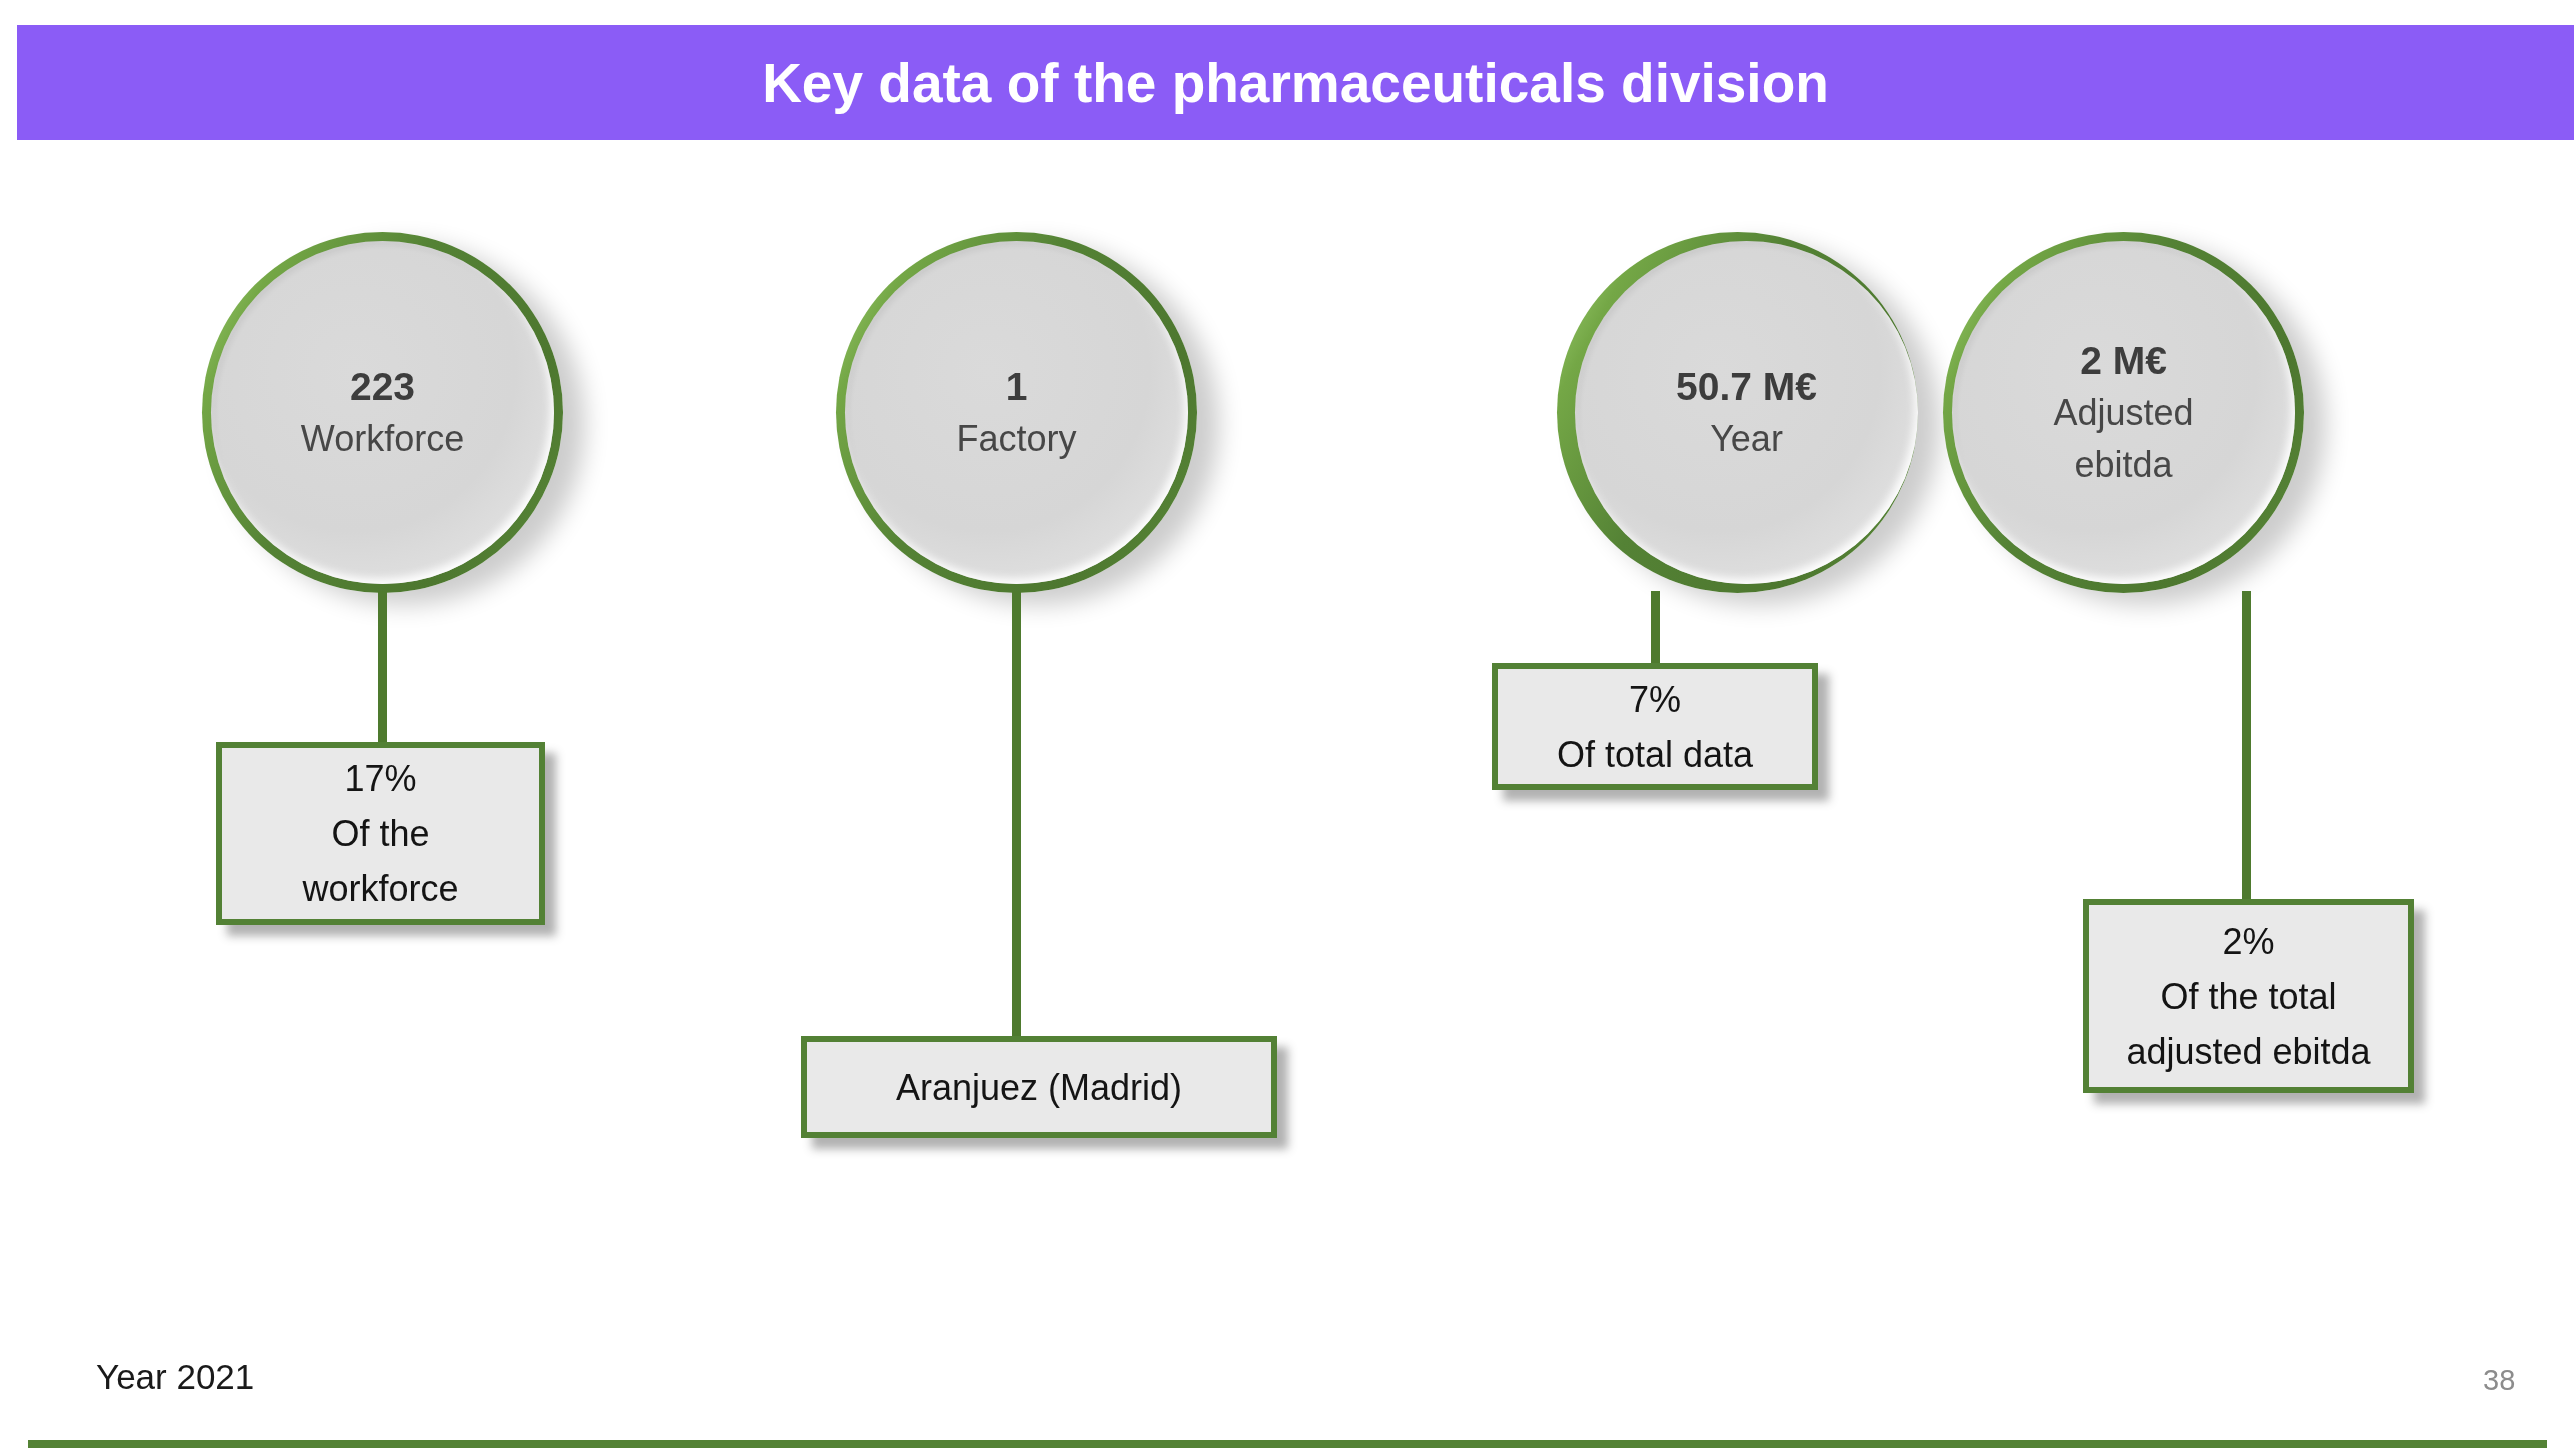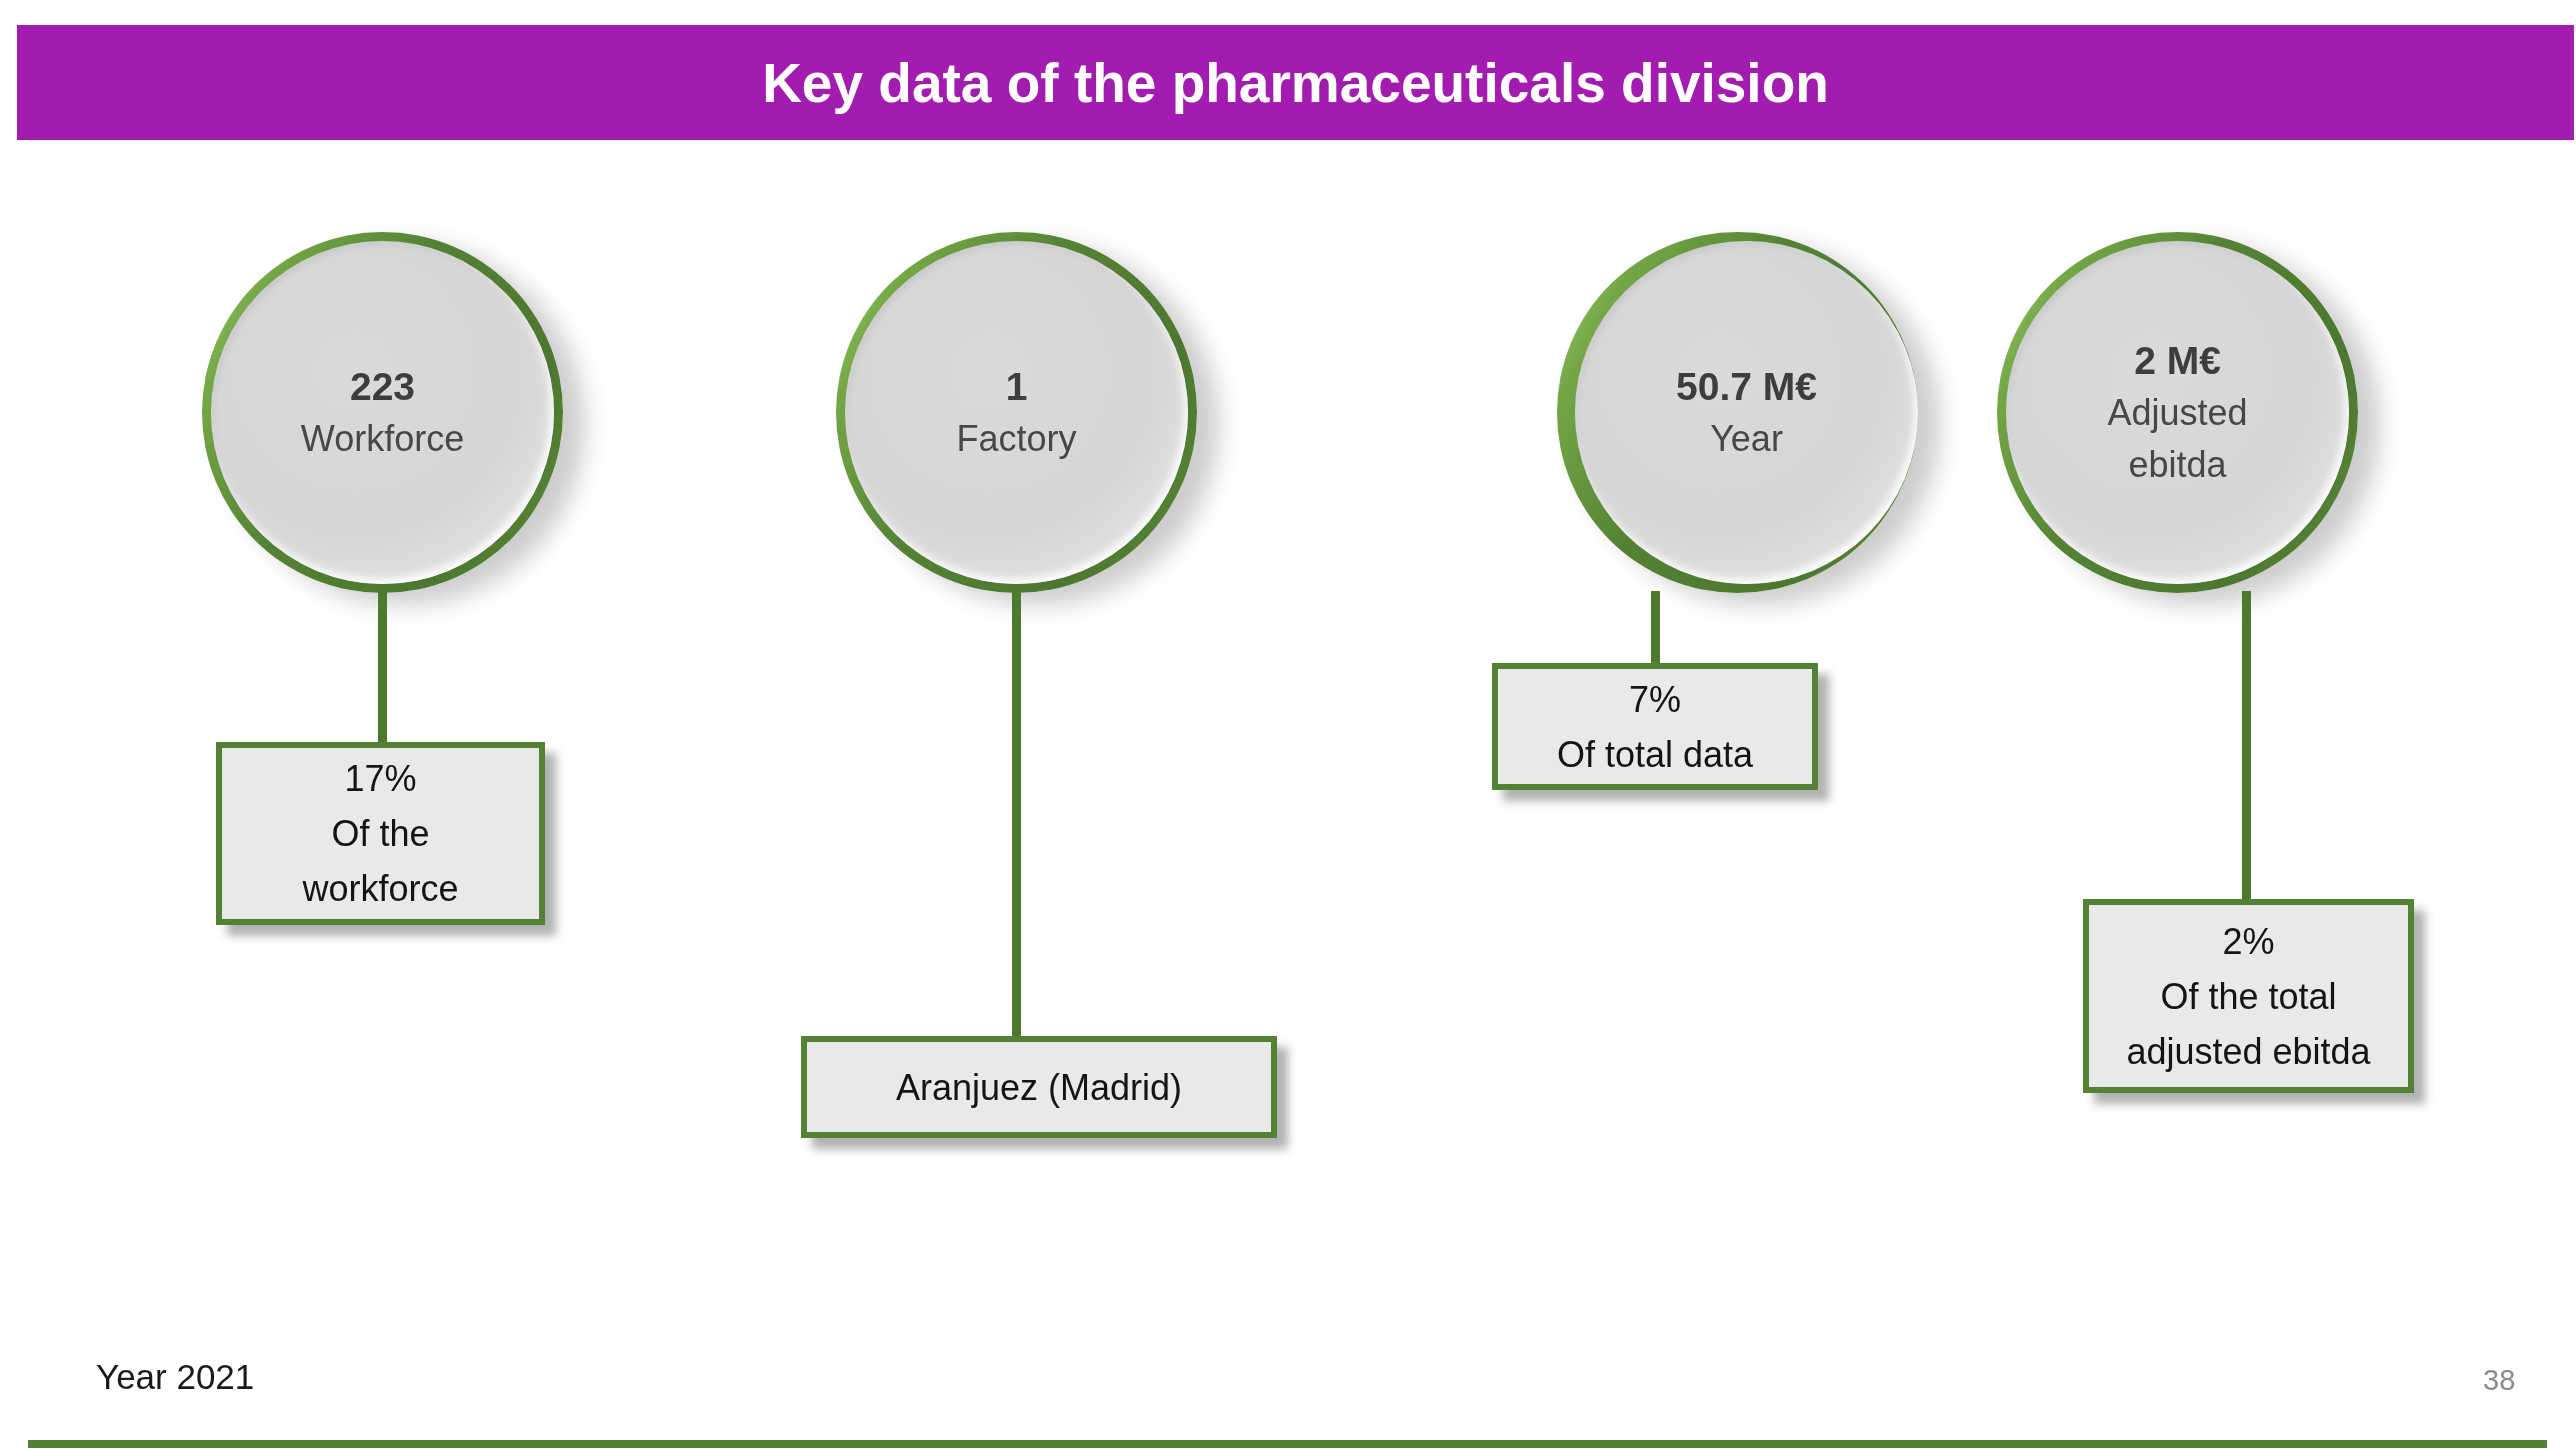--- a/index.html
+++ b/index.html
@@ -16,21 +16,21 @@
     overflow: hidden;
   }
 
   
   .title-bar {
     position: absolute;
     left: 17px;
     top: 25px;
     width: 2557px;
     height: 115px;
-    background: #a21caf;
+    background: #8b5cf6;
     display: flex;
     align-items: center;
     justify-content: center;
   }
   .title-bar h1 {
     margin: 0;
     color: #ffffff;
     font-size: 55px;
     font-weight: bold;
     letter-spacing: 0px;
@@ -167,21 +167,21 @@
       <span class="circle-value">50.7 M€</span>
       <span class="circle-label">Year</span>
     </div>
   </div>
   <div class="stem" style="left:1651px; top:591px; height:76px;"></div>
   <div class="callout" style="left:1492px; top:663px; width:326px; height:127px;">
     <span>7%</span>
     <span>Of total data</span>
   </div>
 
-  <div class="kpi-circle" style="left:1997px; top:232px;justify-content:center;">
+  <div class="kpi-circle" style="left:1943px; top:232px;justify-content:center;">
     <div class="inner">
       <span class="circle-value">2 M€</span>
       <span class="circle-label">Adjusted ebitda</span>
     </div>
   </div>
   <div class="stem" style="left:2242px; top:591px; height:313px;"></div>
   <div class="callout" style="left:2083px; top:899px; width:331px; height:194px;">
     <span>2%</span>
     <span>Of the total</span>
     <span>adjusted ebitda</span>

